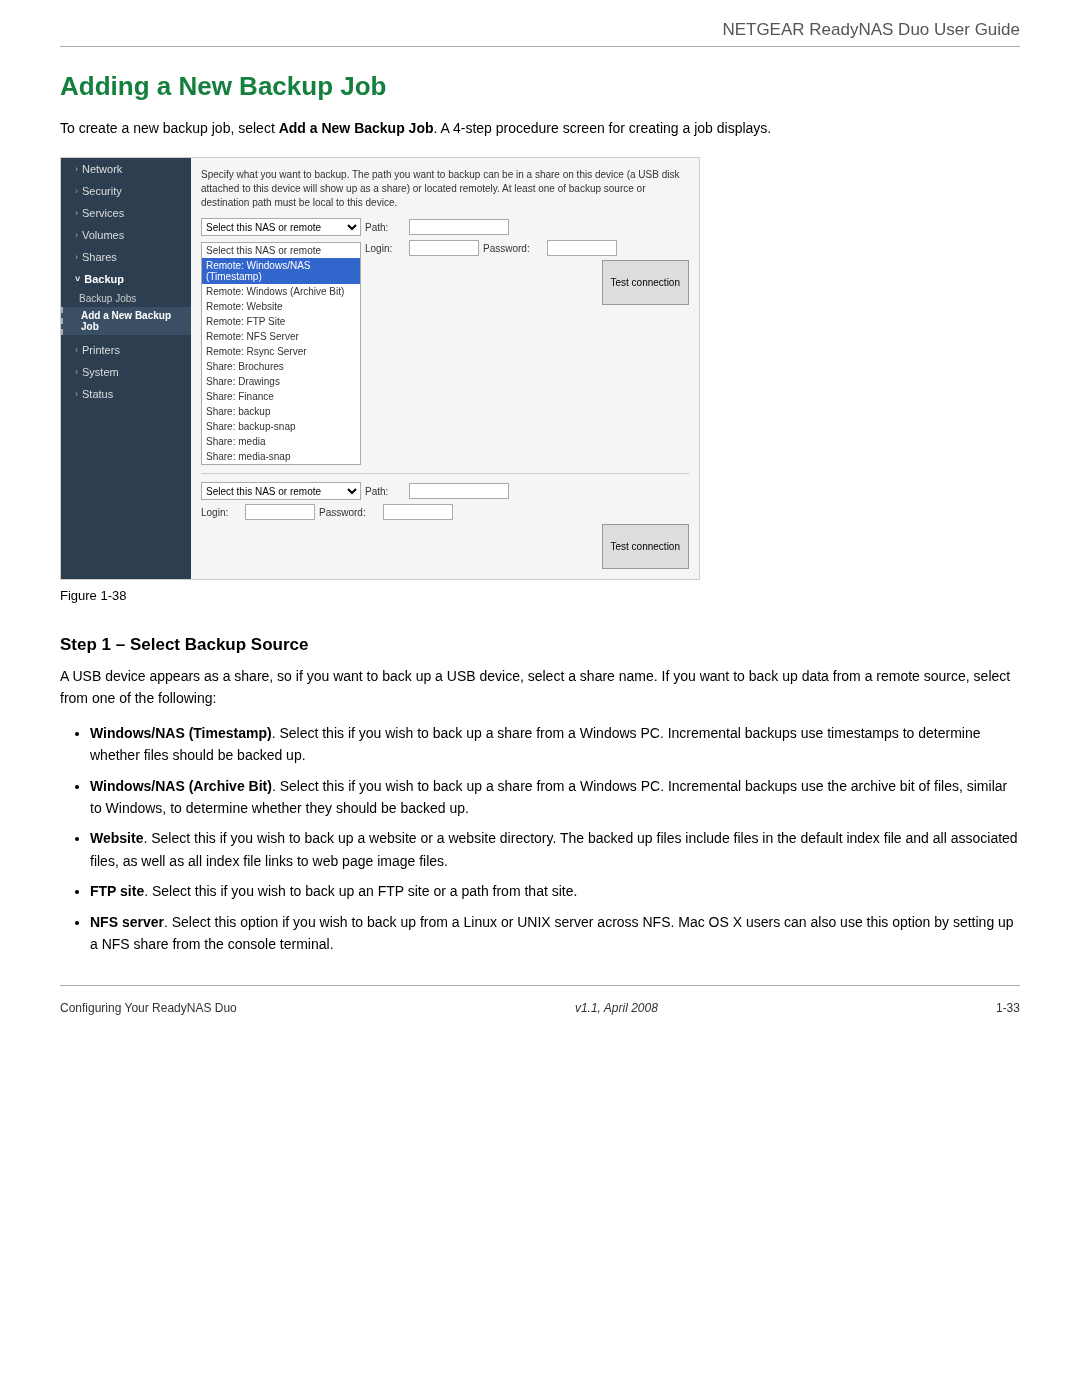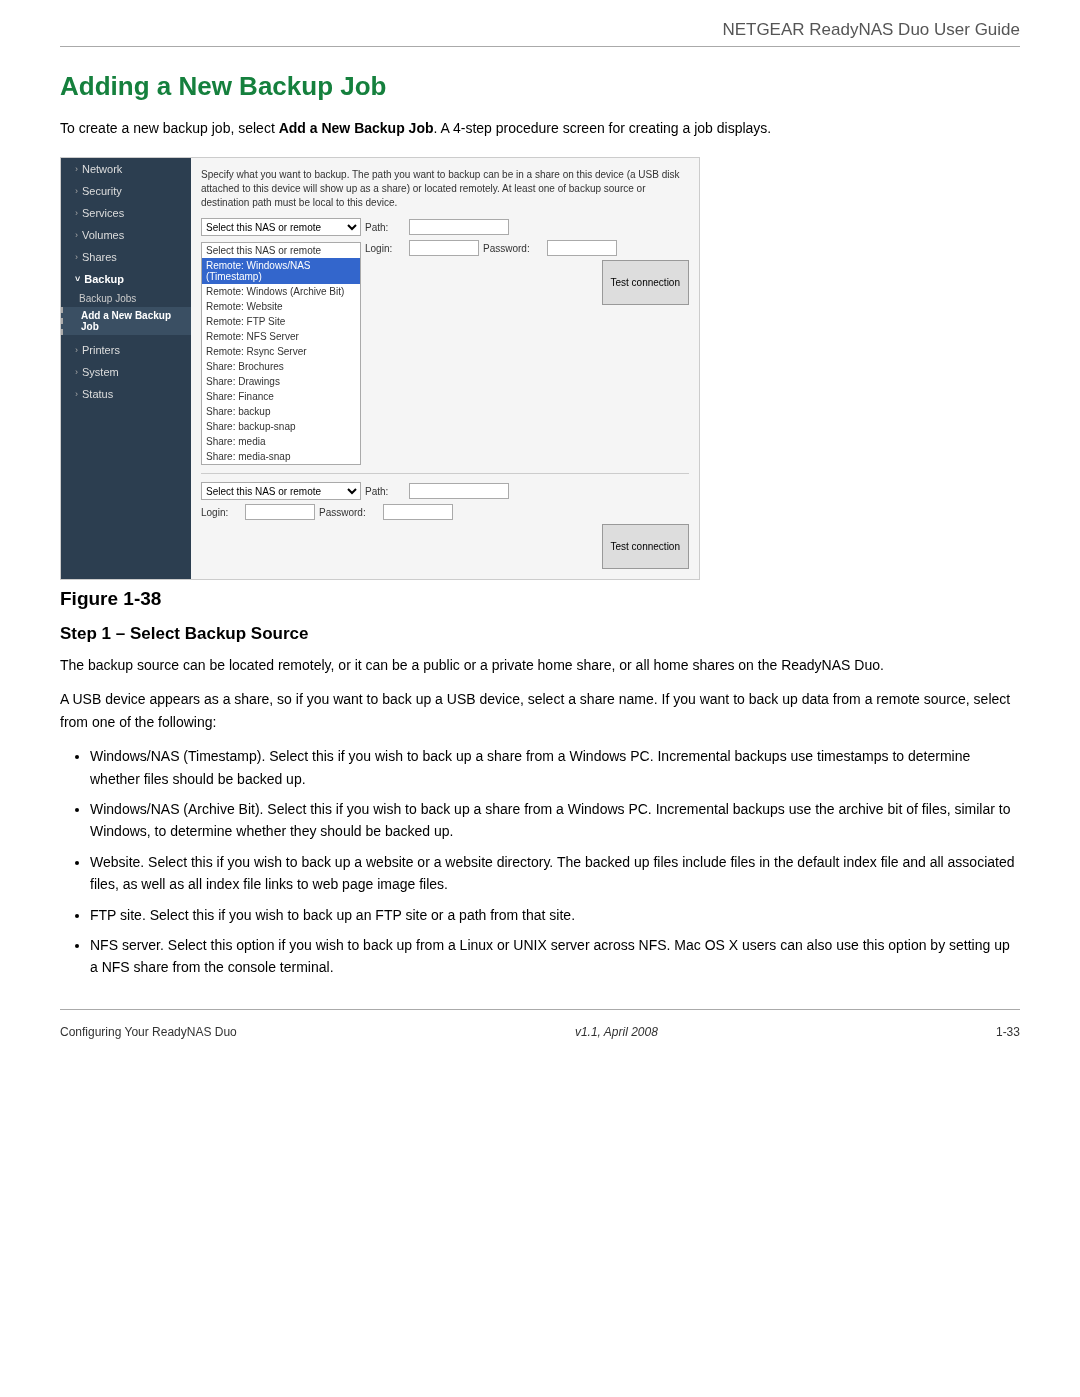--- a/index.html
+++ b/index.html
@@ -164,23 +164,23 @@
       border-top: 1px solid #ccc;
       margin: 8px 0;
     }
     .dest-label {
       font-size: 10px;
       color: #333;
       margin-bottom: 4px;
     }
 
     .figure-caption {
-      font-size: 19px;
-      font-weight: bold;
-      margin-bottom: 14px;
+      font-size: 13px;
+      font-weight: normal;
+      margin-bottom: 32px;
     }
 
     
     h2.step-heading {
       font-size: 17px;
       font-weight: bold;
       margin-bottom: 10px;
     }
 
     
@@ -191,21 +191,21 @@
     }
     .bullet-list {
       margin-left: 30px;
       margin-bottom: 12px;
     }
     .bullet-list li {
       font-size: 14px;
       line-height: 1.6;
       margin-bottom: 8px;
     }
-    .bullet-list li b { font-weight: normal; }
+    .bullet-list li b { font-weight: bold; }
 
     
     .page-footer {
       border-top: 1px solid #aaa;
       padding-top: 15px;
       margin-top: 30px;
       display: flex;
       justify-content: space-between;
       align-items: center;
     }
@@ -338,21 +338,20 @@
       <div style="text-align:right; margin-top:4px;">
         <button class="test-btn">Test connection</button>
       </div>
     </div>
   </div>
 
   <p class="figure-caption">Figure 1-38</p>
 
   <h2 class="step-heading">Step 1 – Select Backup Source</h2>
 
-  <p class="body-text">The backup source can be located remotely, or it can be a public or a private home share, or all home shares on the ReadyNAS Duo.</p>
   <p class="body-text">A USB device appears as a share, so if you want to back up a USB device, select a share name. If you want to back up data from a remote source, select from one of the following:</p>
 
   <ul class="bullet-list">
     <li>
       <b>Windows/NAS (Timestamp)</b><span>. Select this if you wish to back up a share from a Windows PC. Incremental backups use timestamps to determine whether files should be backed up.</span>
     </li>
     <li>
       <b>Windows/NAS (Archive Bit)</b><span>. Select this if you wish to back up a share from a Windows PC. Incremental backups use the archive bit of files, similar to Windows, to determine whether they should be backed up.</span>
     </li>
     <li>

